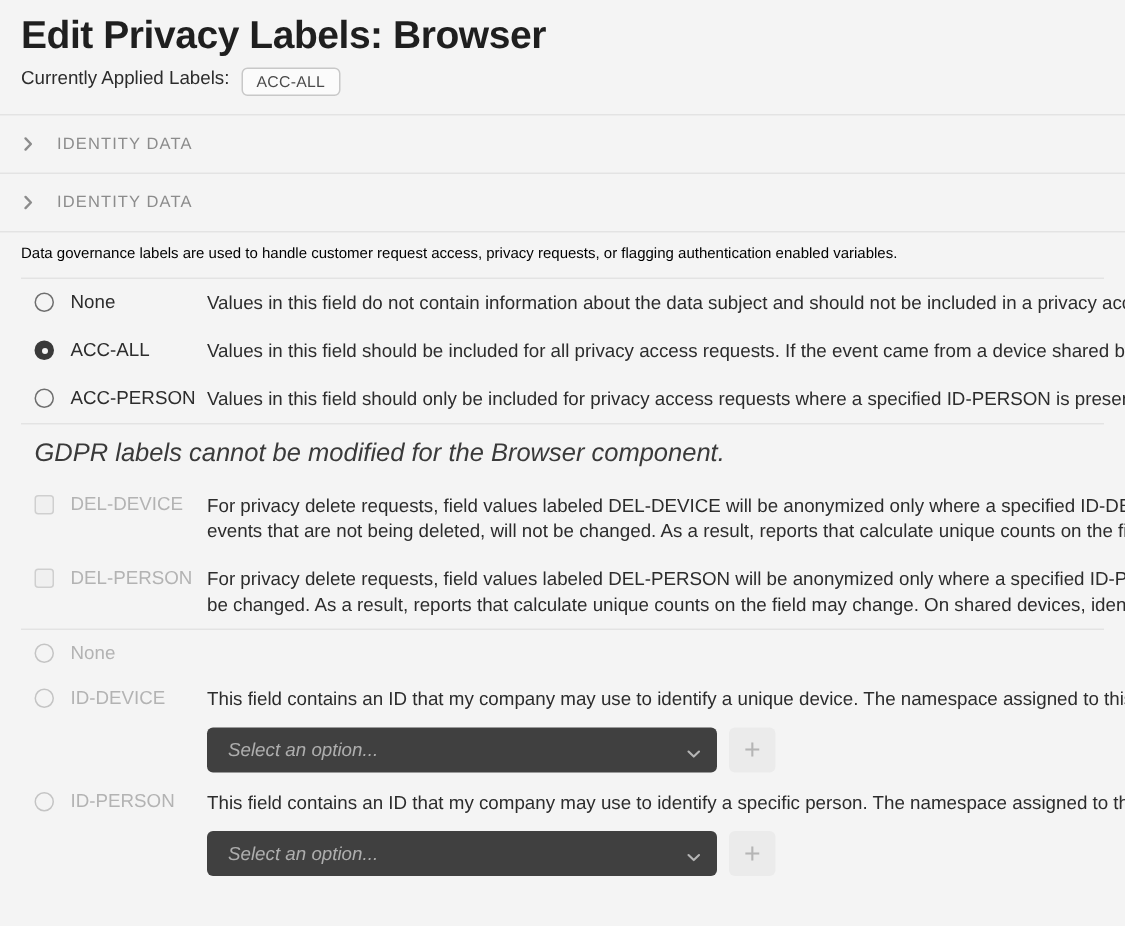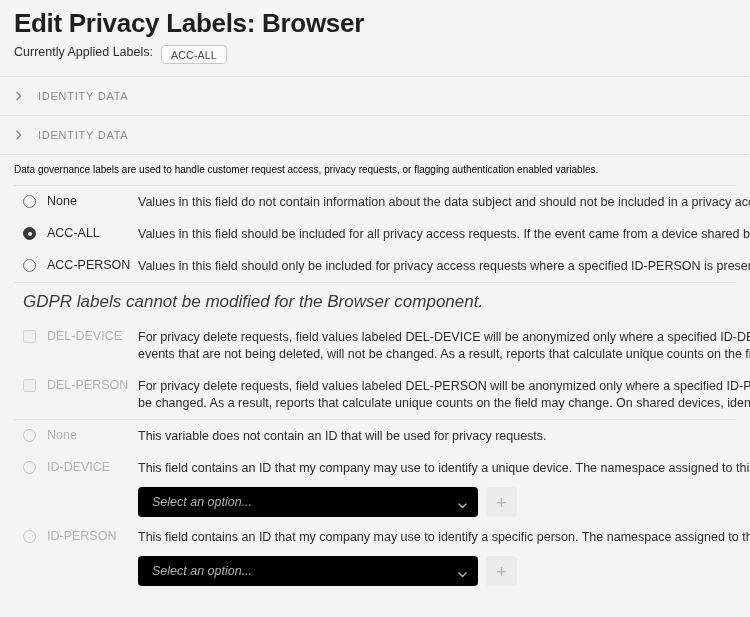--- a/index.html
+++ b/index.html
@@ -181,21 +181,21 @@
   
   .select-row {
     display: flex;
     align-items: center;
     gap: 8px;
     padding: 3px 0 4px 124px;
   }
   .select-box {
     width: 340px;
     height: 30px;
-    background: #000000;
+    background: #404040;
     border-radius: 4px;
     display: flex;
     align-items: center;
     padding: 0 10px 0 14px;
     box-sizing: border-box;
     justify-content: space-between;
   }
   .select-ph {
     font-size: 12.5px;
     font-style: italic;
@@ -319,21 +319,20 @@
 
         </div>
 
         <div class="opt-group">
 
           <div class="opt-row disabled">
             <div class="opt-control">
               <span class="radio dis"></span>
               <span class="opt-label">None</span>
             </div>
-            <div class="opt-desc">This variable does not contain an ID that will be used for privacy requests.</div>
           </div>
 
           <div class="opt-row disabled">
             <div class="opt-control">
               <span class="radio dis"></span>
               <span class="opt-label">ID-DEVICE</span>
             </div>
             <div class="opt-desc">This field contains an ID that my company may use to identify a unique device. The namespace assigned to this ID</div>
           </div>
 

